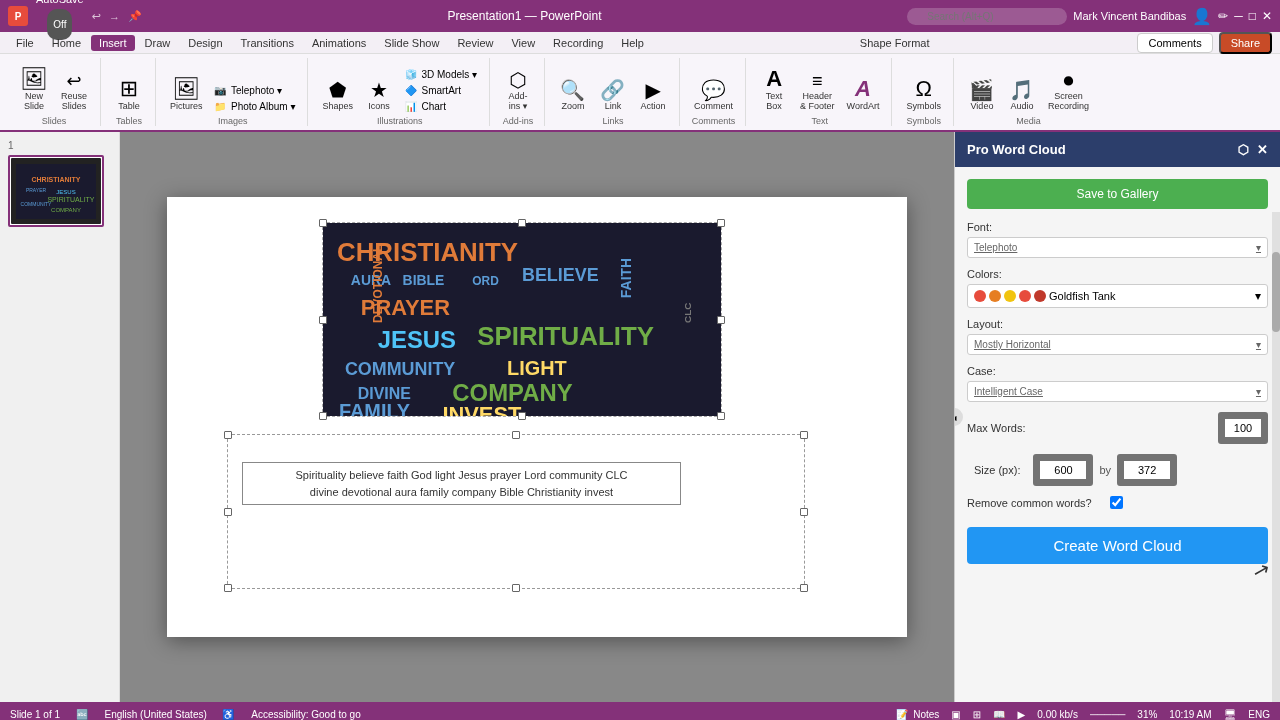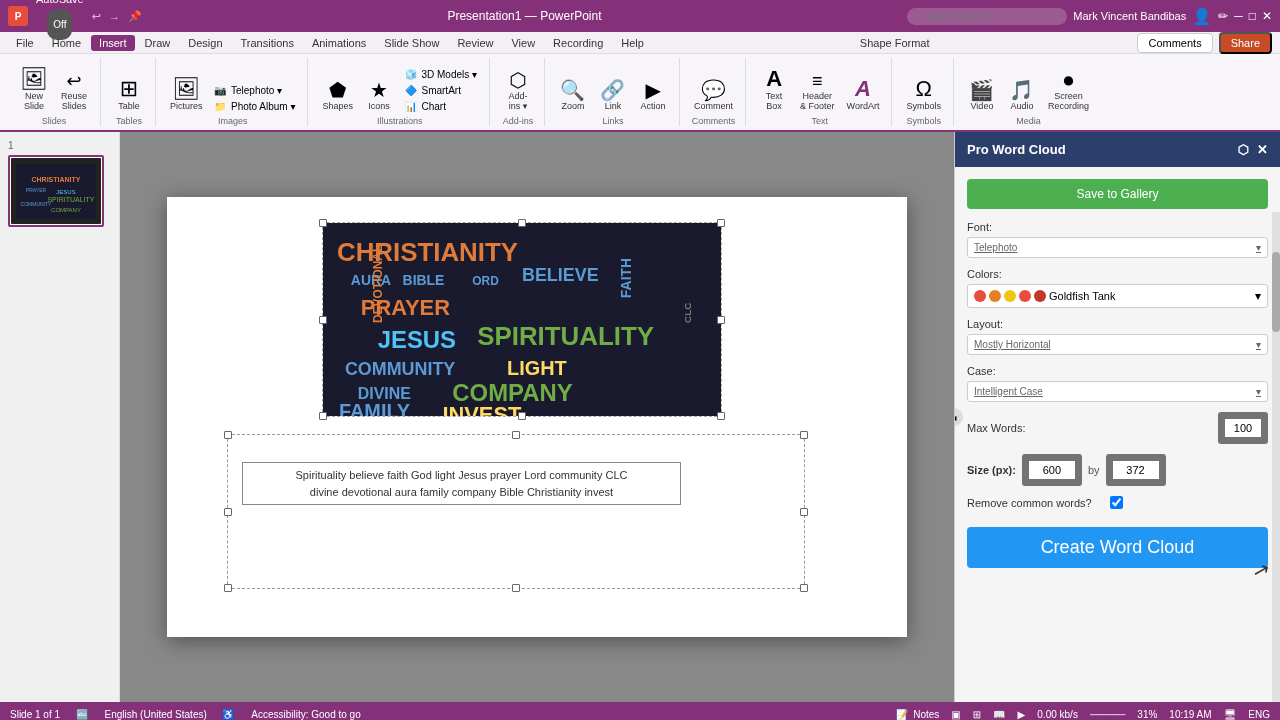--- a/index.html
+++ b/index.html
@@ -247,21 +247,21 @@
     .size-input { width: 60px; padding: 3px 6px; border: 7px solid #737373; border-radius: 3px; font-size: 11px; text-align:center; }
     .size-by { font-size: 11px; color:#555; }
     .checkbox-row { display:flex; align-items:center; gap:18px; font-size:11px; }
     #btn-create {
       background: #2196f3;
       color: white;
       border: none;
       border-radius: 4px;
       padding: 10px 0;
       width: 100%;
-      font-size: 18px;
+      font-size: 15px;
       cursor: pointer;
       margin-top: 8px;
     }
 
     
     #status-bar {
       background: #843179;
       color: white;
       height: 24px;
       display: flex;
@@ -662,21 +662,21 @@
       <div class="panel-row">
         <div style="display:flex;align-items:center;justify-content:space-between;">
           <div class="panel-label" style="margin:0;">Max Words:</div>
           <input type="text" class="size-input" style="width: 50px;" value="100">
         </div>
       </div>
 
       
       <div class="panel-row">
         <div style="display:flex;align-items:center;gap:6px;">
-          <span class="panel-label" style="margin:0;white-space:nowrap;font-weight:bold;">Size (px):</span>
+          <span class="panel-label" style="margin:7px;white-space:nowrap;">Size (px):</span>
           <input type="text" class="size-input" value="600" style="">
           <span class="size-by">by</span>
           <input type="text" class="size-input" value="372" style="">
         </div>
       </div>
 
       
       <div class="panel-row">
         <div class="checkbox-row">
           <span class="panel-label" style="margin:0;">Remove common words?</span>

